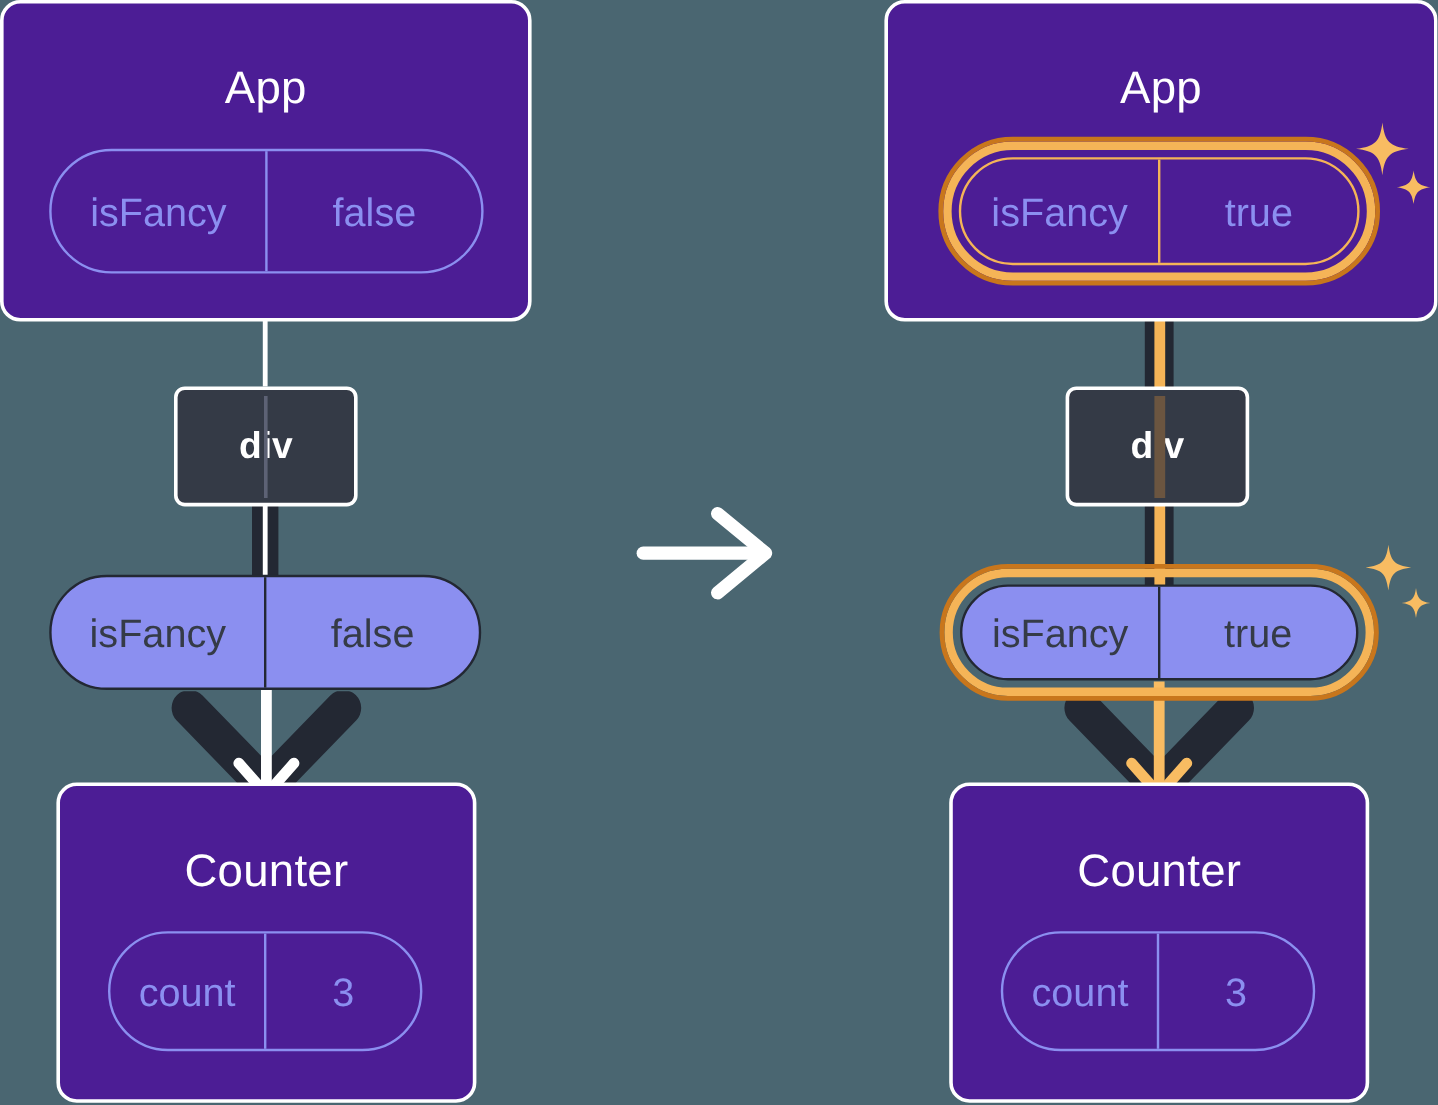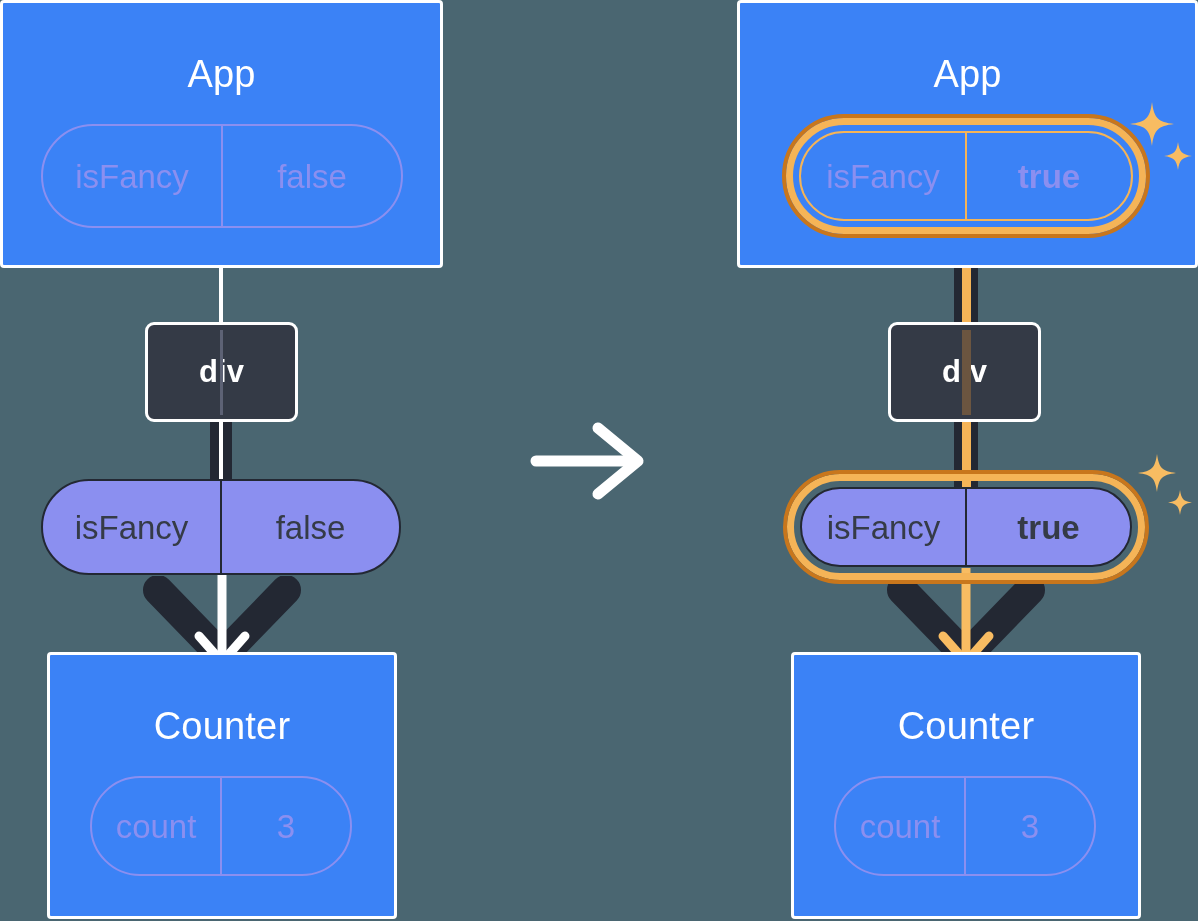--- a/index.html
+++ b/index.html
@@ -17,23 +17,23 @@
   }
 
   .stage {
     position: absolute;
     inset: 0;
   }
 
   
   .cbox {
     position: absolute;
-    background: #3b82f6;
+    background: #4c1d95;
     border: 3px solid #ffffff;
-    border-radius: 4px;
+    border-radius: 17px;
     box-sizing: border-box;
     z-index: 5;
   }
   .cbox-title {
     position: absolute;
     left: 0;
     right: 0;
     text-align: center;
     color: #ffffff;
     font-size: 38px;
@@ -97,21 +97,21 @@
     justify-content: center;
     font-size: 33px;
     line-height: 1;
     white-space: nowrap;
   }
   .pill-div {
     width: 2px;
     flex: 0 0 2px;
     align-self: stretch;
   }
-  .bold-val { font-weight: 700; }
+  .bold-val { font-weight: 400; }
 
   
   .ring {
     position: absolute;
     box-sizing: border-box;
     border-radius: 999px;
     border: 7px solid #f5b457;
     outline: 4px solid #c8761c;
     outline-offset: 0px;
     z-index: 7;

